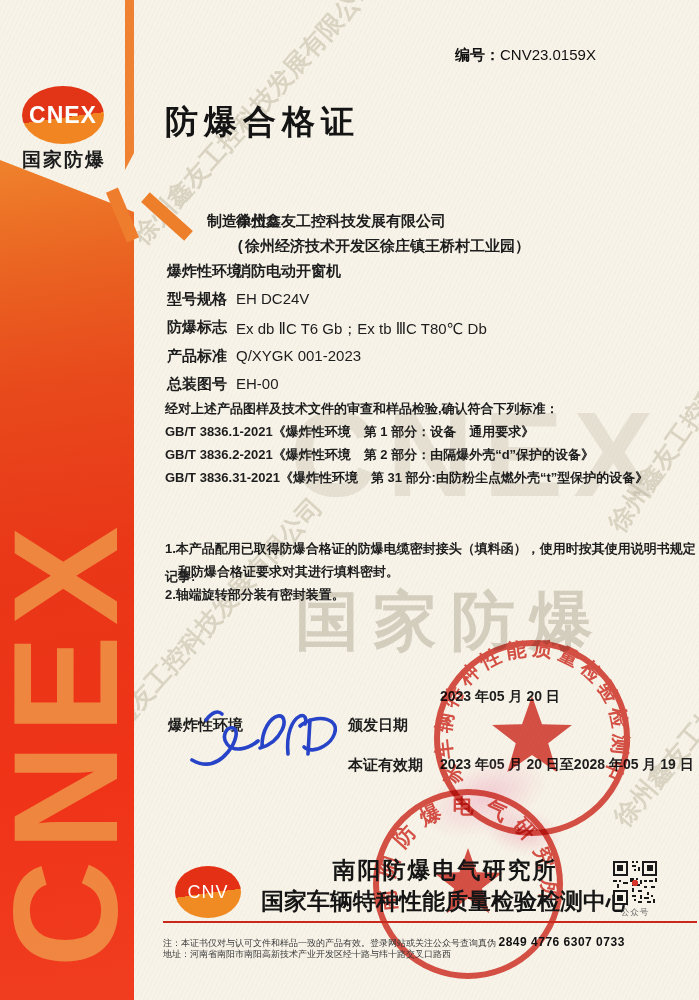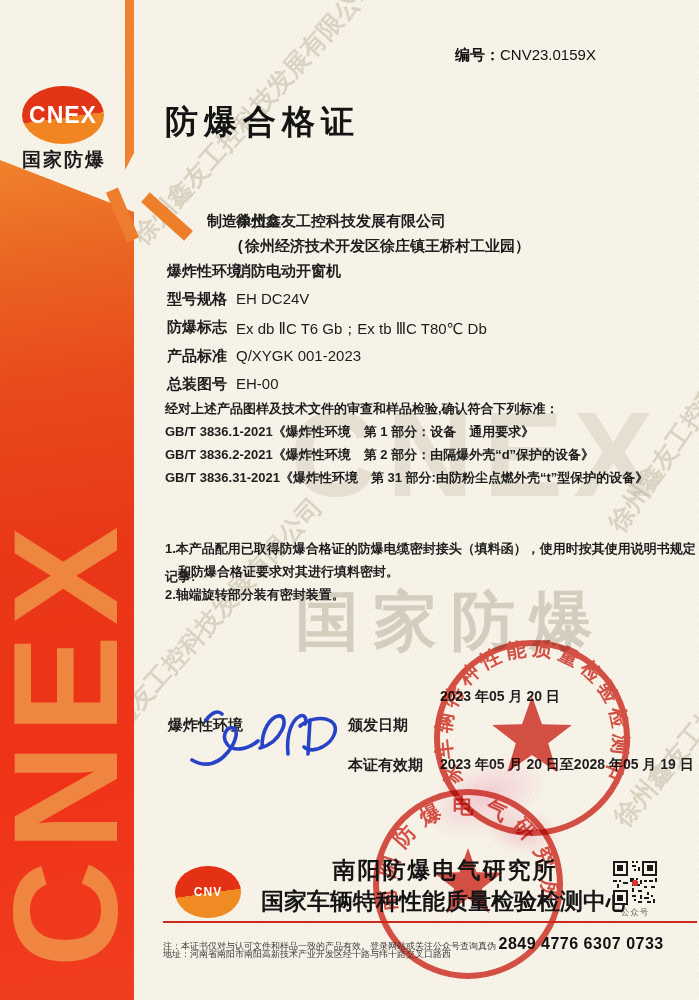--- a/index.html
+++ b/index.html
@@ -52,29 +52,29 @@
       transform-origin:left bottom;pointer-events:none;}
   .wm-big{color:rgba(178,170,150,0.5);font-size:64px;font-weight:800;letter-spacing:14px;white-space:nowrap;pointer-events:none;}
   .wm-cnex{color:rgba(185,177,158,0.28);font-size:120px;font-weight:800;letter-spacing:10px;pointer-events:none;}
   
   .seal{mix-blend-mode:multiply;opacity:.85;}
   .smudge{border-radius:50%;filter:blur(2px);}
   
   .cnv-oval{left:175px;top:866px;width:66px;height:52px;border-radius:50%;
     background:linear-gradient(172deg,#e43014 52%,#f08a22 52%);
     display:flex;align-items:center;justify-content:center;}
-  .cnv-oval span{color:#fff;font-weight:700;font-size:12px;letter-spacing:1px;}
+  .cnv-oval span{color:#fff;font-weight:400;font-size:18px;letter-spacing:1px;}
   .org1{left:250px;top:855px;width:390px;text-align:center;font-size:23px;font-weight:800;letter-spacing:2px;color:#151515;}
   .org2{left:245px;top:886px;width:400px;text-align:center;font-size:23px;font-weight:800;color:#151515;}
   .qr{left:612px;top:861px;}
   .qr-caption{left:610px;top:907px;width:50px;text-align:center;font-size:8.5px;color:#666;letter-spacing:1px;}
   .rule{left:163px;top:921px;width:534px;height:2px;background:#c9291a;}
   
   .foot{left:163px;font-size:9px;color:#3a3a3a;white-space:nowrap;}
-  .foot b{font-size:16px;color:#111;letter-spacing:.5px;}
+  .foot b{font-size:12px;color:#111;letter-spacing:.5px;}
 </style>
 </head>
 <body>
 
 <div id="page">
 
   <div class="abs wm-cnex" style="left:290px;top:385px;">CNEX</div>
   <div class="abs wm-big" style="left:295px;top:578px;">国家防爆</div>
   <div class="abs wm" style="left:95px;top:740px;transform:rotate(-48deg);">徐州鑫友工控科技发展有限公司</div>
   <div class="abs wm" style="left:150px;top:218px;transform:rotate(-48deg);">徐州鑫友工控科技发展有限公司</div>

